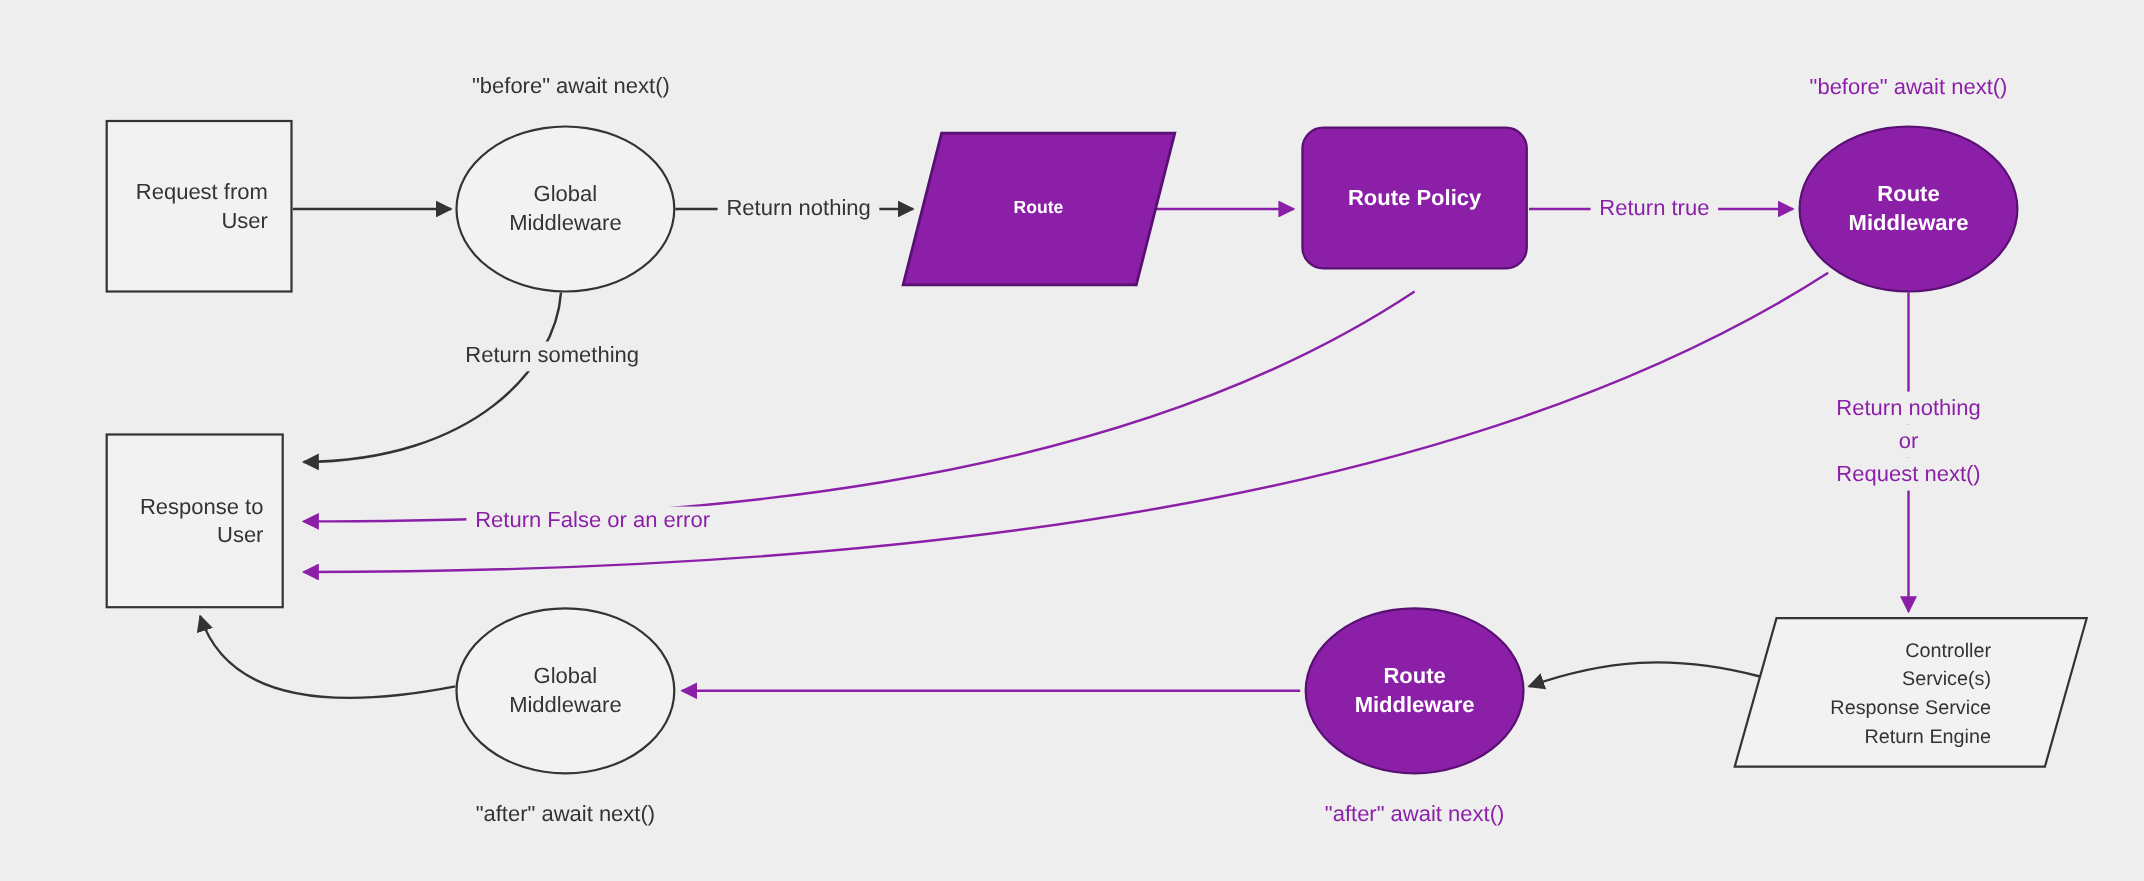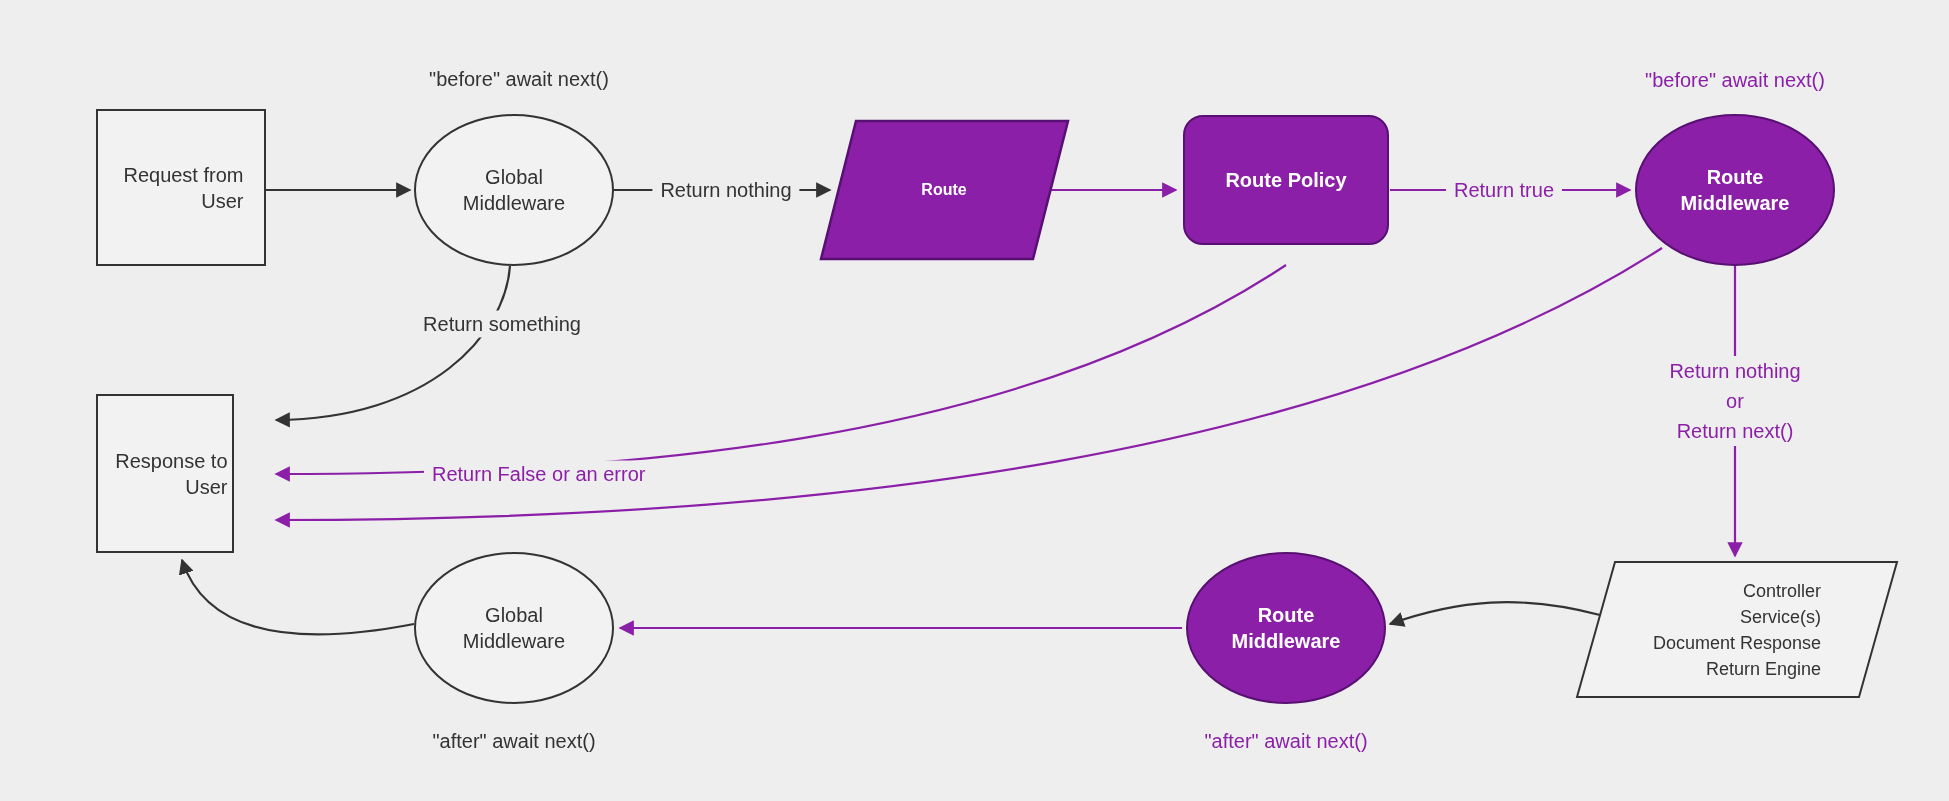--- a/index.html
+++ b/index.html
@@ -73,21 +73,21 @@
     <path class="edge purple" d="M 1286 265 C 1010 448 610 474 276 474" marker-end="url(#arrow-purple)"></path>
     <path class="edge purple" d="M 1662 248 C 1340 455 830 520 276 520" marker-end="url(#arrow-purple)"></path>
 
     <polygon class="para-purple" points="856,121 1068,121 1033,259 821,259"></polygon>
     <polygon class="para-light" points="1615,562 1897,562 1859,697 1577,697"></polygon>
   </svg>
 
   <div class="node node-rect" style="left:96px;top:109px;width:170px;height:157px;">
     <span class="wrap-120">Request from User</span>
   </div>
-  <div class="node node-rect" style="left:96px;top:394px;width:138px;height:159px;">
+  <div class="node node-rect" style="left:96px;top:394px;width:162px;height:159px;">
     <span class="wrap-120">Response to User</span>
   </div>
 
   <div class="node node-ellipse" style="left:414px;top:114px;width:200px;height:152px;">
     <span class="wrap-110">Global Middleware</span>
   </div>
   <div class="node node-ellipse purple" style="left:1635px;top:114px;width:200px;height:152px;">
     <span class="wrap-110">Route Middleware</span>
   </div>
   <div class="node node-ellipse purple" style="left:1186px;top:552px;width:200px;height:152px;">
@@ -98,32 +98,32 @@
   </div>
 
   <div class="node node-ellipse purple" style="left:1183px;top:115px;width:206px;height:130px;border-radius:20px;">
     <span>Route Policy</span>
   </div>
 
   <div class="shape-text on-purple" style="left:944px;top:190px;">Route</div>
   <div class="shape-text on-light" style="left:1737px;top:630px;text-align:right;">
     <span>Controller</span>
     <span>Service(s)</span>
-    <span>Document Response</span>
+    <span>Response Service</span>
     <span>Return Engine</span>
   </div>
 
   <div class="annotation black" style="left:519px;top:79px;">"before" await next()</div>
   <div class="annotation purple" style="left:1735px;top:80px;">"before" await next()</div>
   <div class="annotation purple" style="left:1286px;top:741px;">"after" await next()</div>
   <div class="annotation black" style="left:514px;top:741px;">"after" await next()</div>
 
   <div class="edge-label black center" style="left:726px;top:190px;">Return nothing</div>
   <div class="edge-label purple center" style="left:1504px;top:190px;">Return true</div>
   <div class="edge-label-stack" style="left:1735px;top:356px;">
     <span>Return nothing</span>
     <span>or</span>
-    <span>Return next()</span>
+    <span>Request next()</span>
   </div>
   <div class="edge-label black center" style="left:502px;top:324px;">Return something</div>
   <div class="edge-label purple left-anchor" style="left:424px;top:474px;">Return False or an error</div>
 
 </div>
 
 </body></html>

